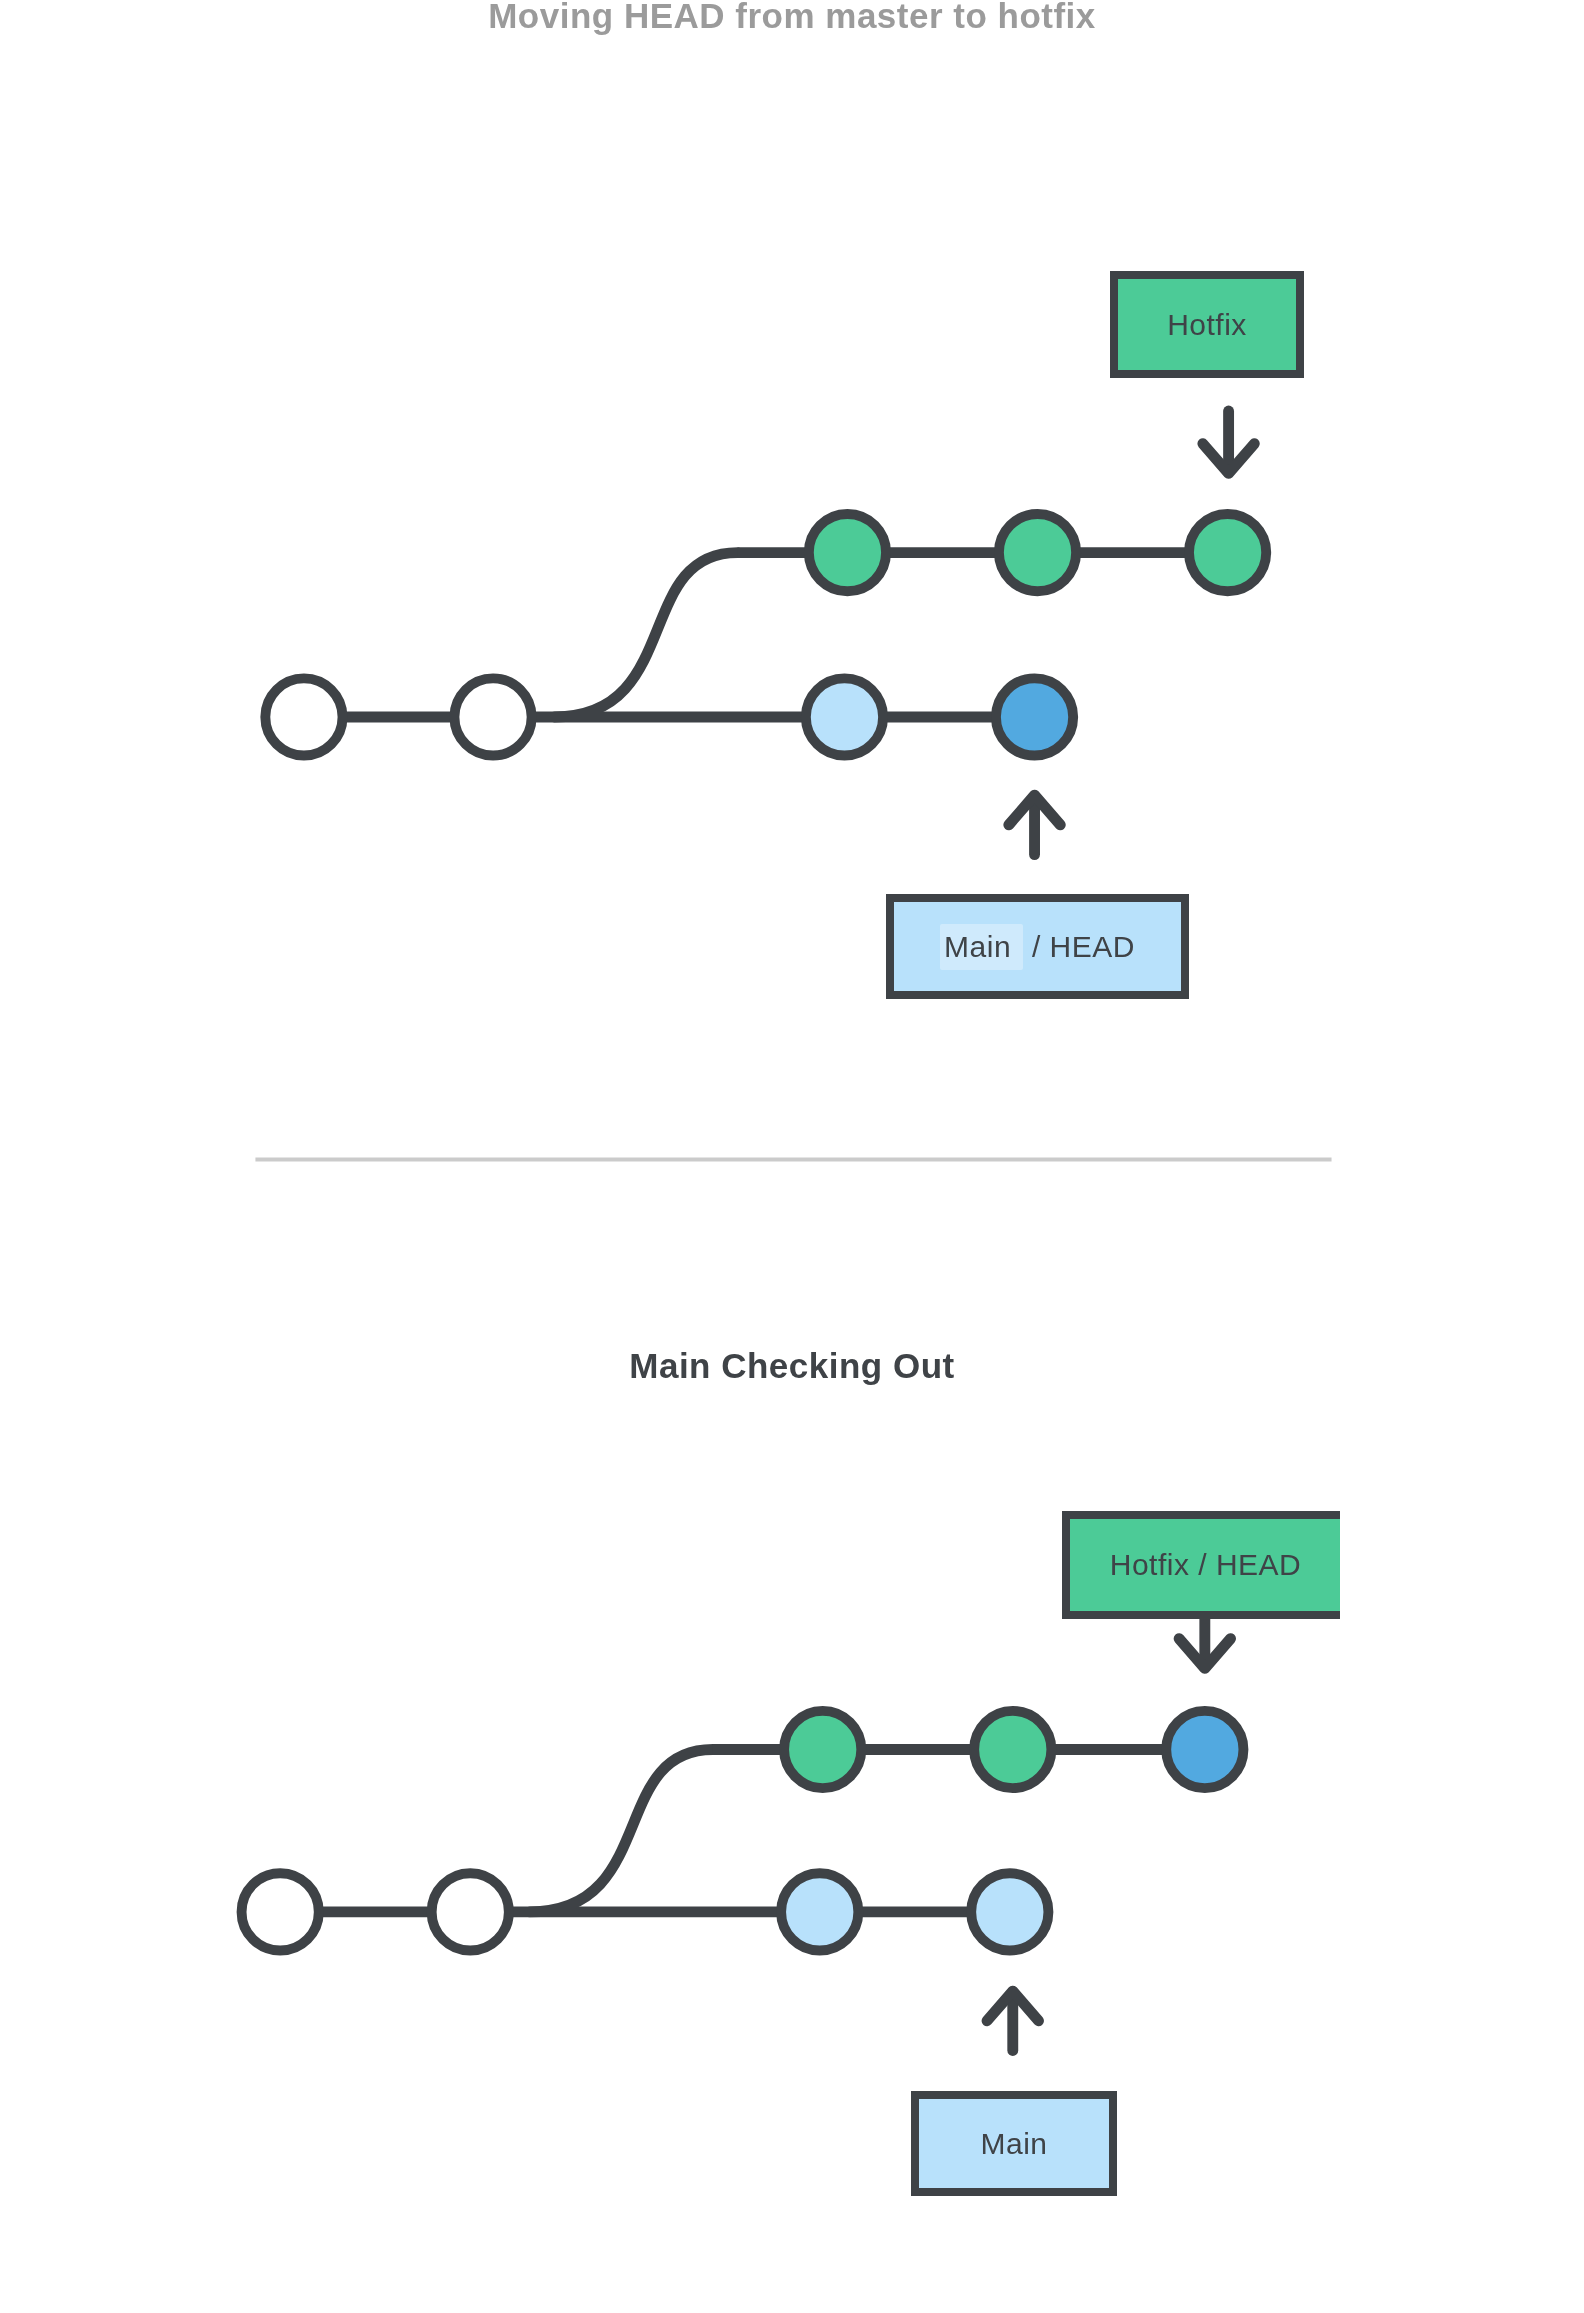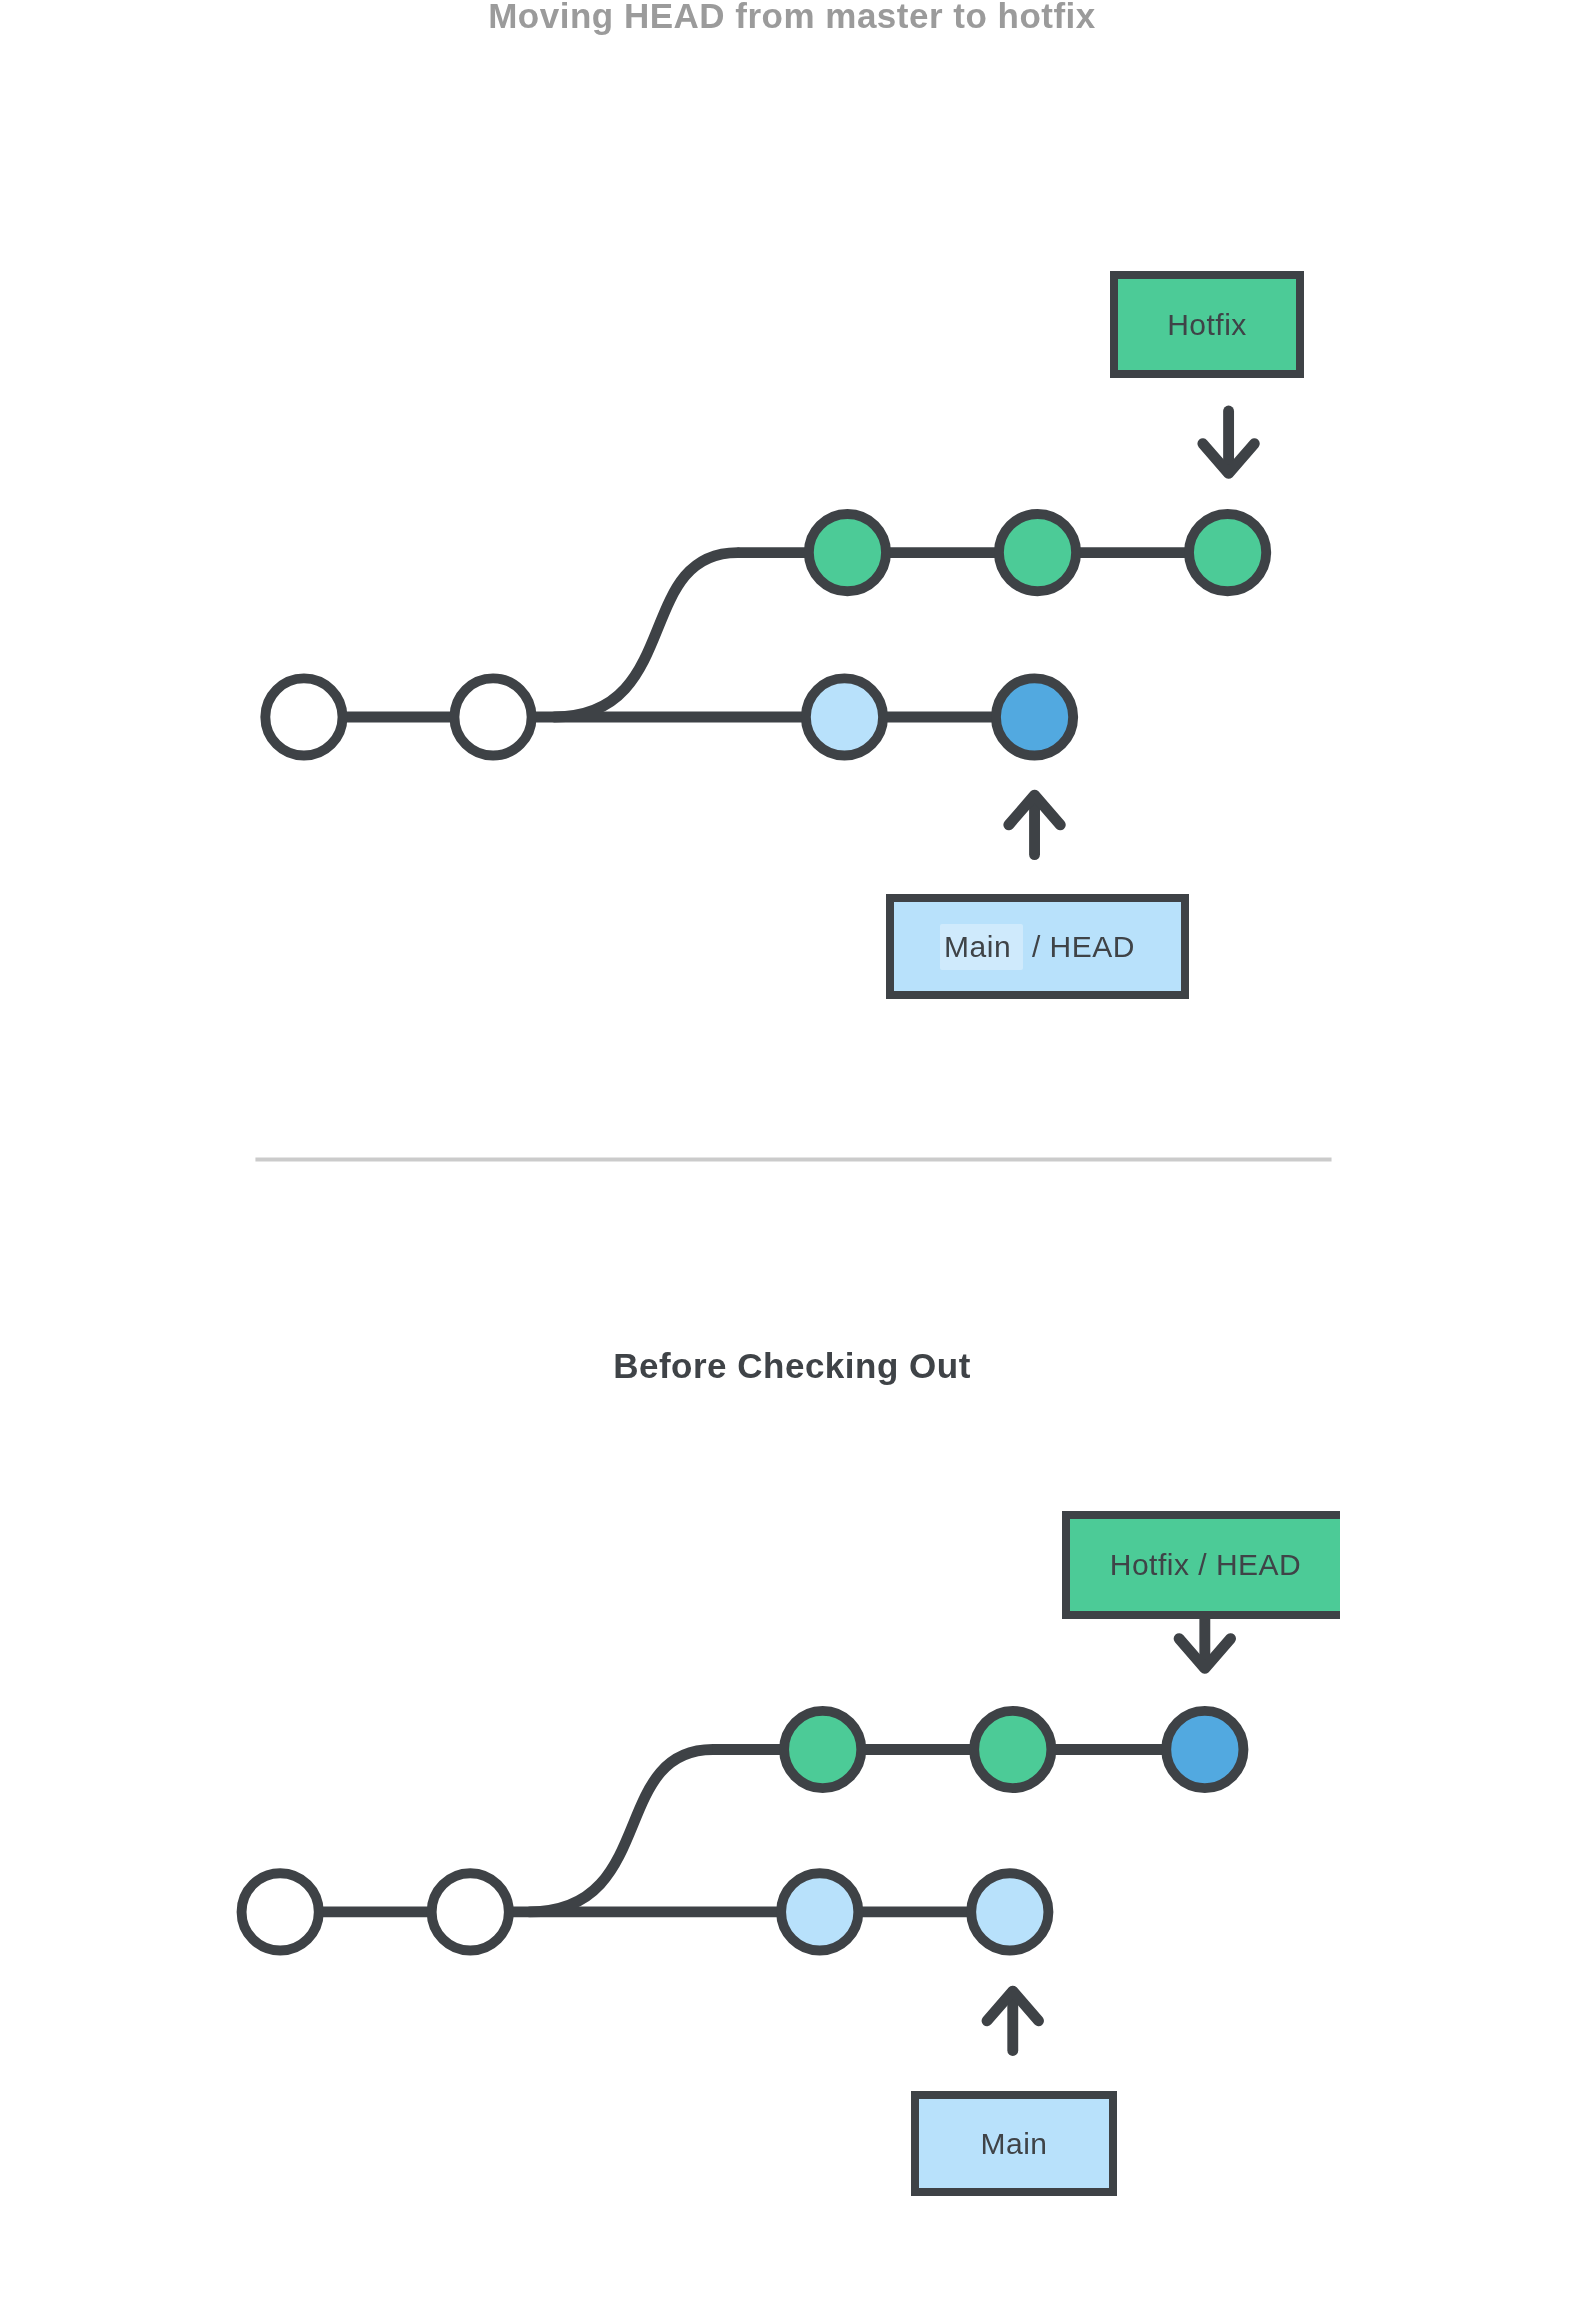--- a/index.html
+++ b/index.html
@@ -62,21 +62,21 @@
   }
 </style>
 </head>
 <body>
 
 <div class="page">
 
   <div class="page-title">Moving HEAD from master to hotfix</div>
 
 
-  <div class="section-heading" id="heading-after">Before Checking Out</div>
+  <div class="section-heading" id="heading-after">Main Checking Out</div>
 
   <svg id="graph-canvas" class="graph-svg" width="1584" height="2314" viewBox="0 0 1600 2337">
       <path d="M 560 724 C 690 724 640 558 745 558" stroke="#3E4246" stroke-width="11" fill="none" stroke-linecap="round"></path>
       <line x1="745" y1="558" x2="1240" y2="558" stroke="#3E4246" stroke-width="11"></line>
       <line x1="307" y1="724" x2="1045" y2="724" stroke="#3E4246" stroke-width="11"></line>
       <circle cx="856" cy="558" r="39" fill="#4CCB97" stroke="#3E4246" stroke-width="10"></circle>
       <circle cx="1048" cy="558" r="39" fill="#4CCB97" stroke="#3E4246" stroke-width="10"></circle>
       <circle cx="1240" cy="558" r="39" fill="#4CCB97" stroke="#3E4246" stroke-width="10"></circle>
       <circle cx="307" cy="724" r="39" fill="#FFFFFF" stroke="#3E4246" stroke-width="10"></circle>
       <circle cx="498" cy="724" r="39" fill="#FFFFFF" stroke="#3E4246" stroke-width="10"></circle>

